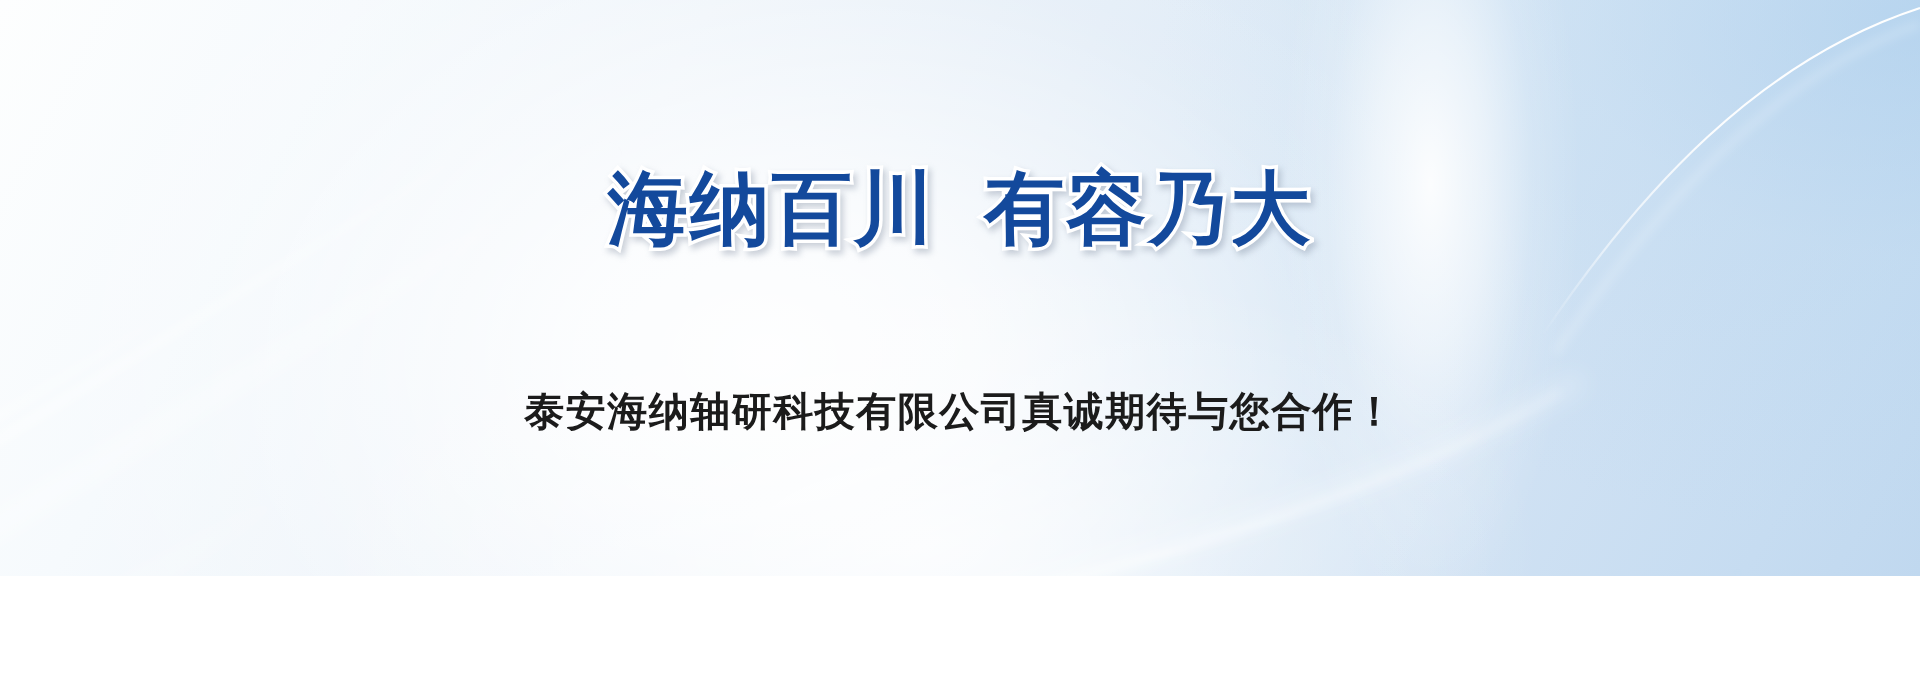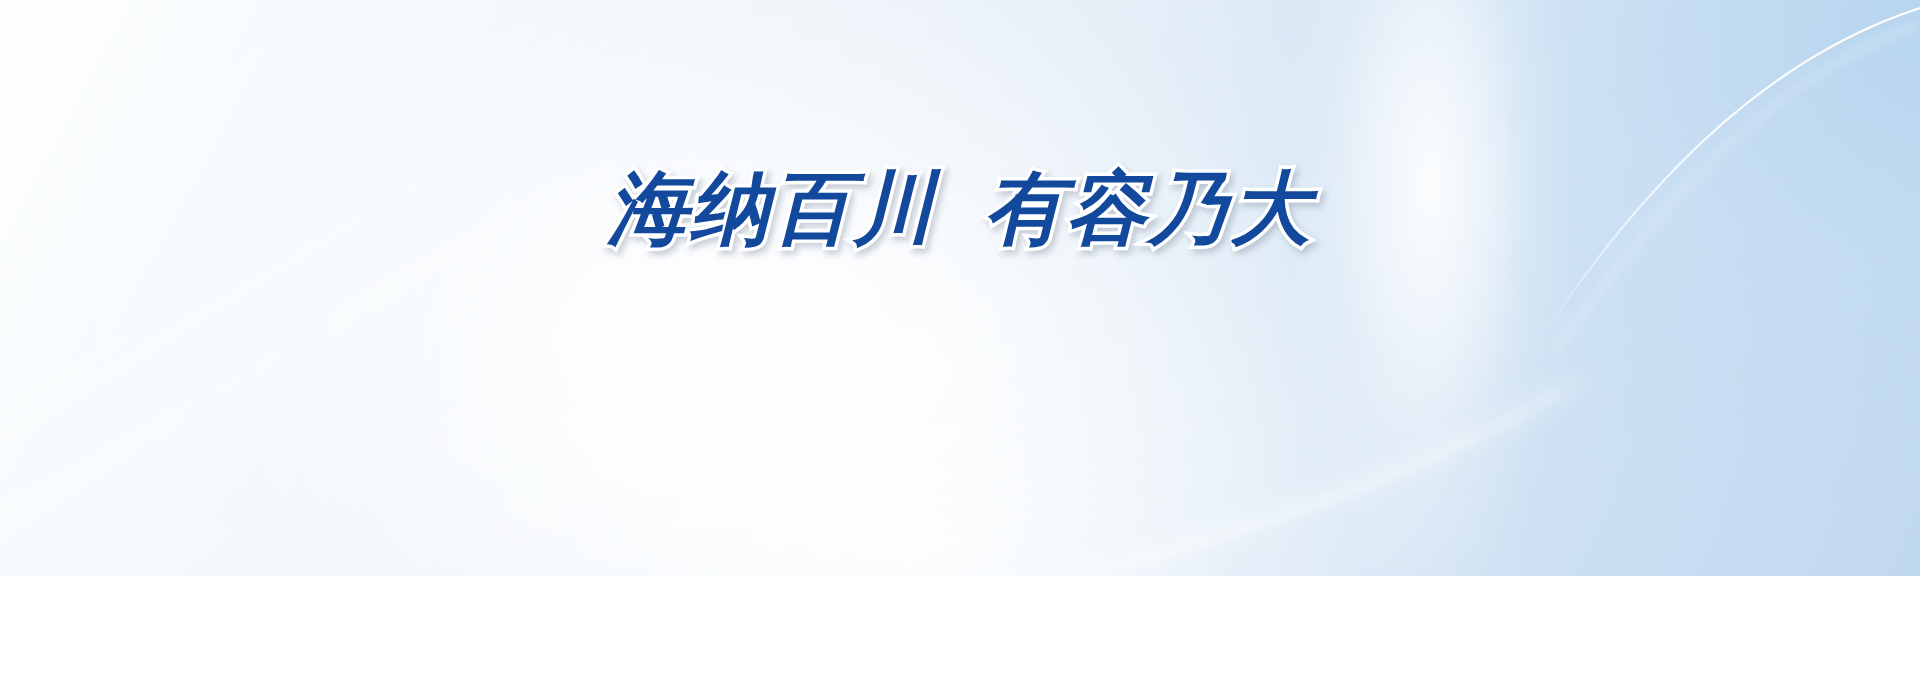--- a/index.html
+++ b/index.html
@@ -8,21 +8,20 @@
     padding: 0;
     background: #ffffff;
   }
   #banner {
     position: relative;
     width: 1920px;
     height: 576px;
     overflow: hidden;
     font-family: "Liberation Sans", "DejaVu Sans", sans-serif;
     background: #eaf1f8;
-    font-style: italic;
   }
 
   
   .bg-layer {
     position: absolute;
     inset: 0;
     pointer-events: none;
   }
 
   
@@ -194,16 +193,17 @@
     <path d="M-60,700 L330,470" stroke="url(#streakFade)" stroke-width="7" fill="none" filter="url(#softBlurBig)"></path>
     <path d="M-60,452 L190,300" stroke="url(#streakFade)" stroke-width="4" fill="none" filter="url(#softBlur)"></path>
 
     <ellipse cx="767" cy="607" rx="2" ry="14" fill="#bfe2f7" opacity="0.55" filter="url(#softBlur)"></ellipse>
     <ellipse cx="1738" cy="592" rx="2" ry="15" fill="#c5e4f8" opacity="0.50" filter="url(#softBlur)"></ellipse>
   </svg>
 
   <div class="content">
     <div class="headline">海纳百川  有容乃大</div>
 
+    <div class="subtitle-cn">泰安海纳轴研科技有限公司真诚期待与您合作！</div>
 
   </div>
 
 </div>
 
 </body></html>

